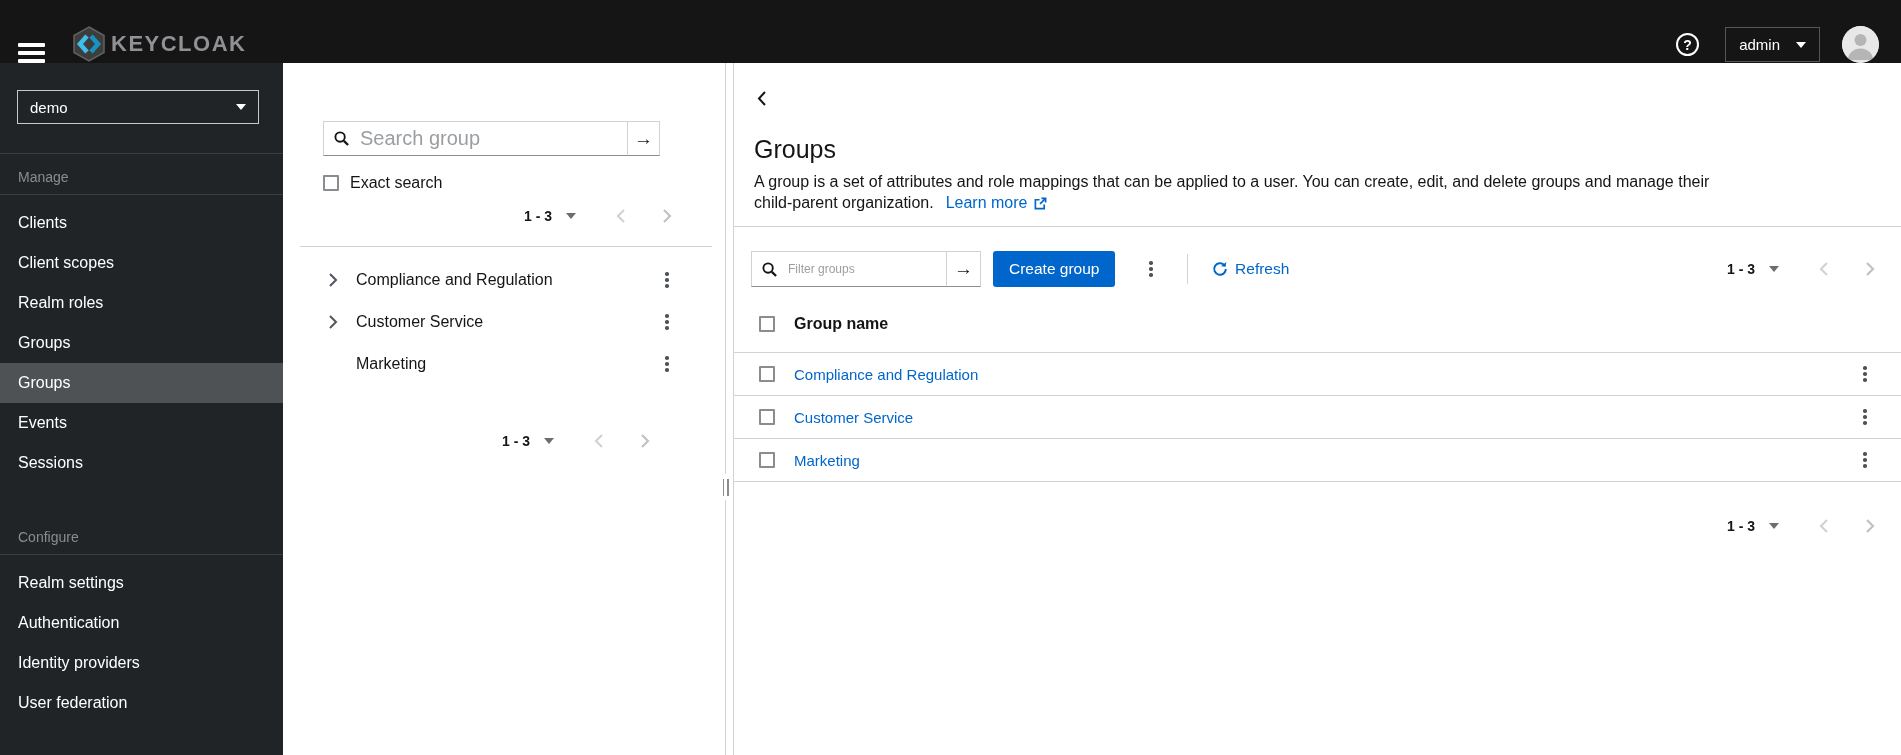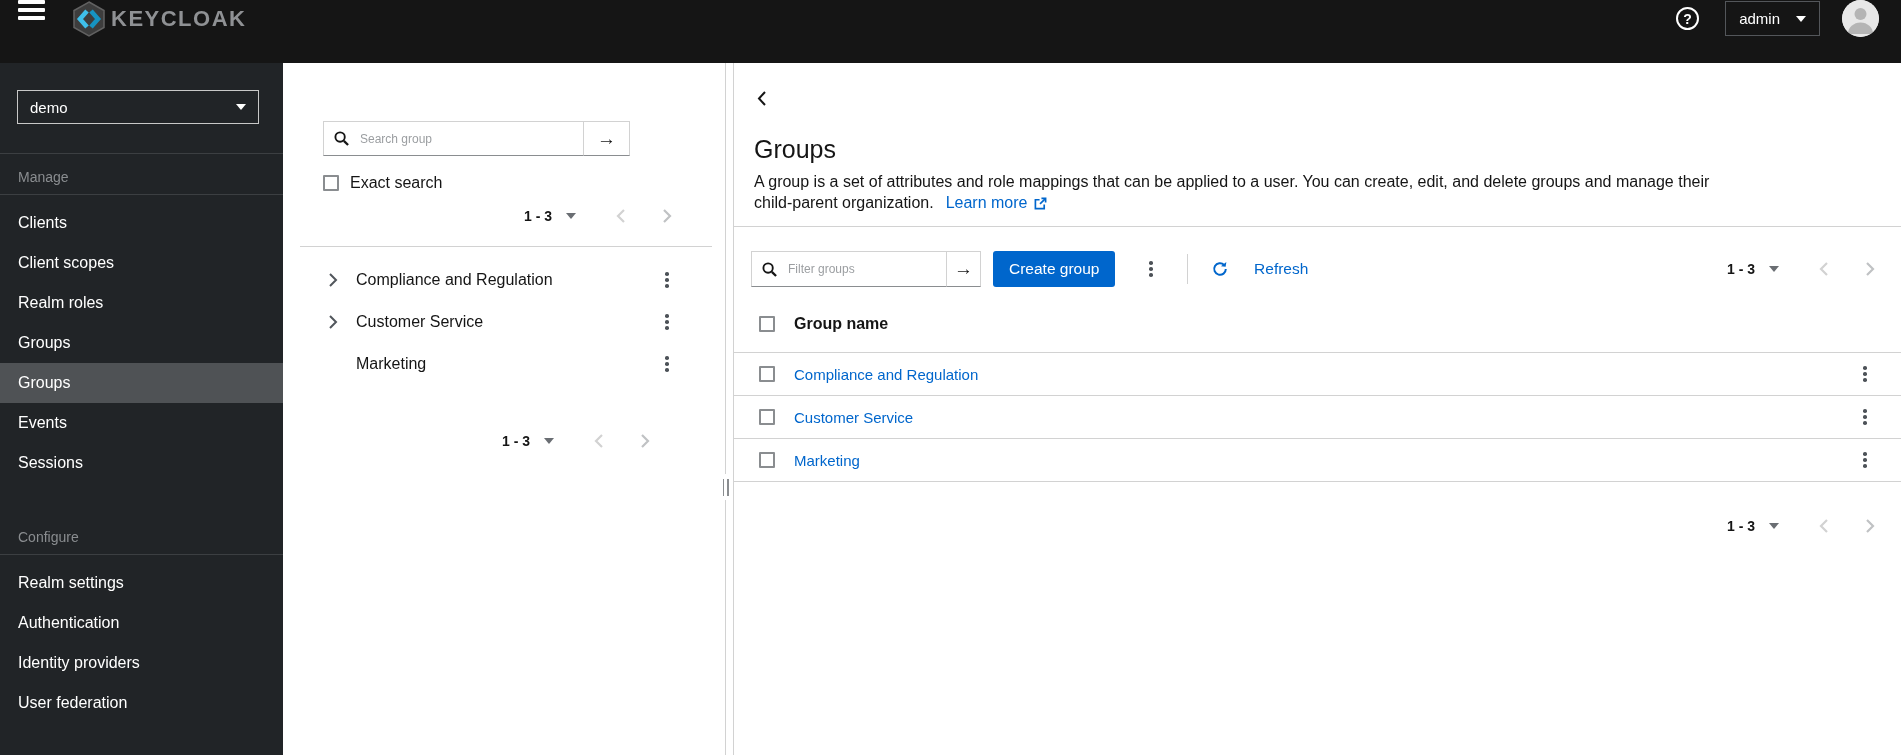--- a/index.html
+++ b/index.html
@@ -6,21 +6,21 @@
   html,body { margin:0; padding:0; }
   body {
     width:1901px; height:755px; overflow:hidden; position:relative;
     background:#fff; color:#151515;
     font-family:"Liberation Sans", sans-serif; font-size:15.5px;
   }
 
   
   .topbar {
     position:absolute; top:0; left:0; width:1901px; height:63px;
-    background:#151515; display:flex; align-items:flex-start; padding:0 22px 0 18px;
+    background:#151515; display:flex; align-items:flex-end; padding:0 22px 0 18px;
   }
   .hamburger { width:27px; height:20px; display:flex; flex-direction:column; justify-content:space-between; cursor:pointer; }
   .hamburger i { display:block; height:3.6px; background:#fff; border-radius:1px; }
   .brand { display:flex; align-items:center; margin-left:25px; }
   .brand-text { font-size:22px; font-weight:bold; color:#8f9194; letter-spacing:1.5px; margin-left:3px; }
   .topbar-right { margin-left:auto; display:flex; align-items:center; }
   .help-btn {
     width:23px; height:23px; border:2px solid #fff; border-radius:50%;
     color:#fff; font-size:14px; font-weight:bold; display:flex; align-items:center; justify-content:center;
     cursor:pointer;
@@ -53,21 +53,21 @@
   .nav-item.selected { background:#4f5255; }
 
   
   .middle { position:absolute; top:63px; left:283px; width:442px; height:692px; background:#fff; }
   .search-row { margin:58px 0 0 40px; display:flex; width:307px; height:35px; }
   .search-input-wrap {
     flex:1; border:1px solid #d2d2d2; border-bottom-color:#8a8d90; border-right:none;
     display:flex; align-items:center; padding:0 0 0 10px; background:#fff;
   }
   .search-input-wrap input {
-    border:none; outline:none; flex:1; min-width:0; font-size:12px; margin-left:9px;
+    border:none; outline:none; flex:1; min-width:0; font-size:20px; margin-left:9px;
     font-family:"Liberation Sans", sans-serif; color:#151515;
   }
   .search-input-wrap input::placeholder { color:#9b9ea1; }
   .search-arrow-btn {
     width:47px; border:1px solid #d2d2d2; border-bottom-color:#8a8d90; background:#fff;
     display:flex; align-items:center; justify-content:center; font-size:19px; color:#151515; cursor:pointer;
   }
   .exact-row { margin:18px 0 0 40px; display:flex; align-items:center; gap:11px; font-size:16px; }
   .checkbox { width:16px; height:16px; border:2px solid #8a8d90; border-radius:1px; background:#fff; cursor:pointer; flex:0 0 auto; }
 
@@ -113,21 +113,21 @@
   .toolbar { display:flex; align-items:center; padding:24px 26px 8px 17px; }
   .filter-wrap { display:flex; width:230px; height:36px; }
   .filter-wrap .search-input-wrap input { font-size:12px; }
   .filter-wrap .search-arrow-btn { width:35px; }
   .create-btn {
     margin-left:12px; height:36px; padding:0 16px; background:#0066cc; color:#fff;
     border:none; border-radius:3px; font-size:15.5px; font-family:"Liberation Sans", sans-serif; cursor:pointer;
   }
   .toolbar .kebab { margin-left:28px; }
   .vsep { margin-left:28px; width:1px; height:30px; background:#d2d2d2; }
-  .refresh-btn { margin-left:24px; display:flex; align-items:center; gap:26px; color:#0066cc; font-size:15.5px; cursor:pointer;justify-content:center; }
+  .refresh-btn { margin-left:24px; display:flex; align-items:center; gap:7px; color:#0066cc; font-size:15.5px; cursor:pointer;justify-content:center; }
   .toolbar .pager { margin-left:auto; }
 
   .grid-header {
     height:58px; display:flex; align-items:center; padding:0 28px 0 25px;
     border-bottom:1px solid #d2d2d2;
   }
   .grid-header .col-label { margin-left:19px; font-weight:bold; font-size:16px; }
   .grid-row {
     height:43px; display:flex; align-items:center; padding:0 28px 0 25px;
     border-bottom:1px solid #d2d2d2;

